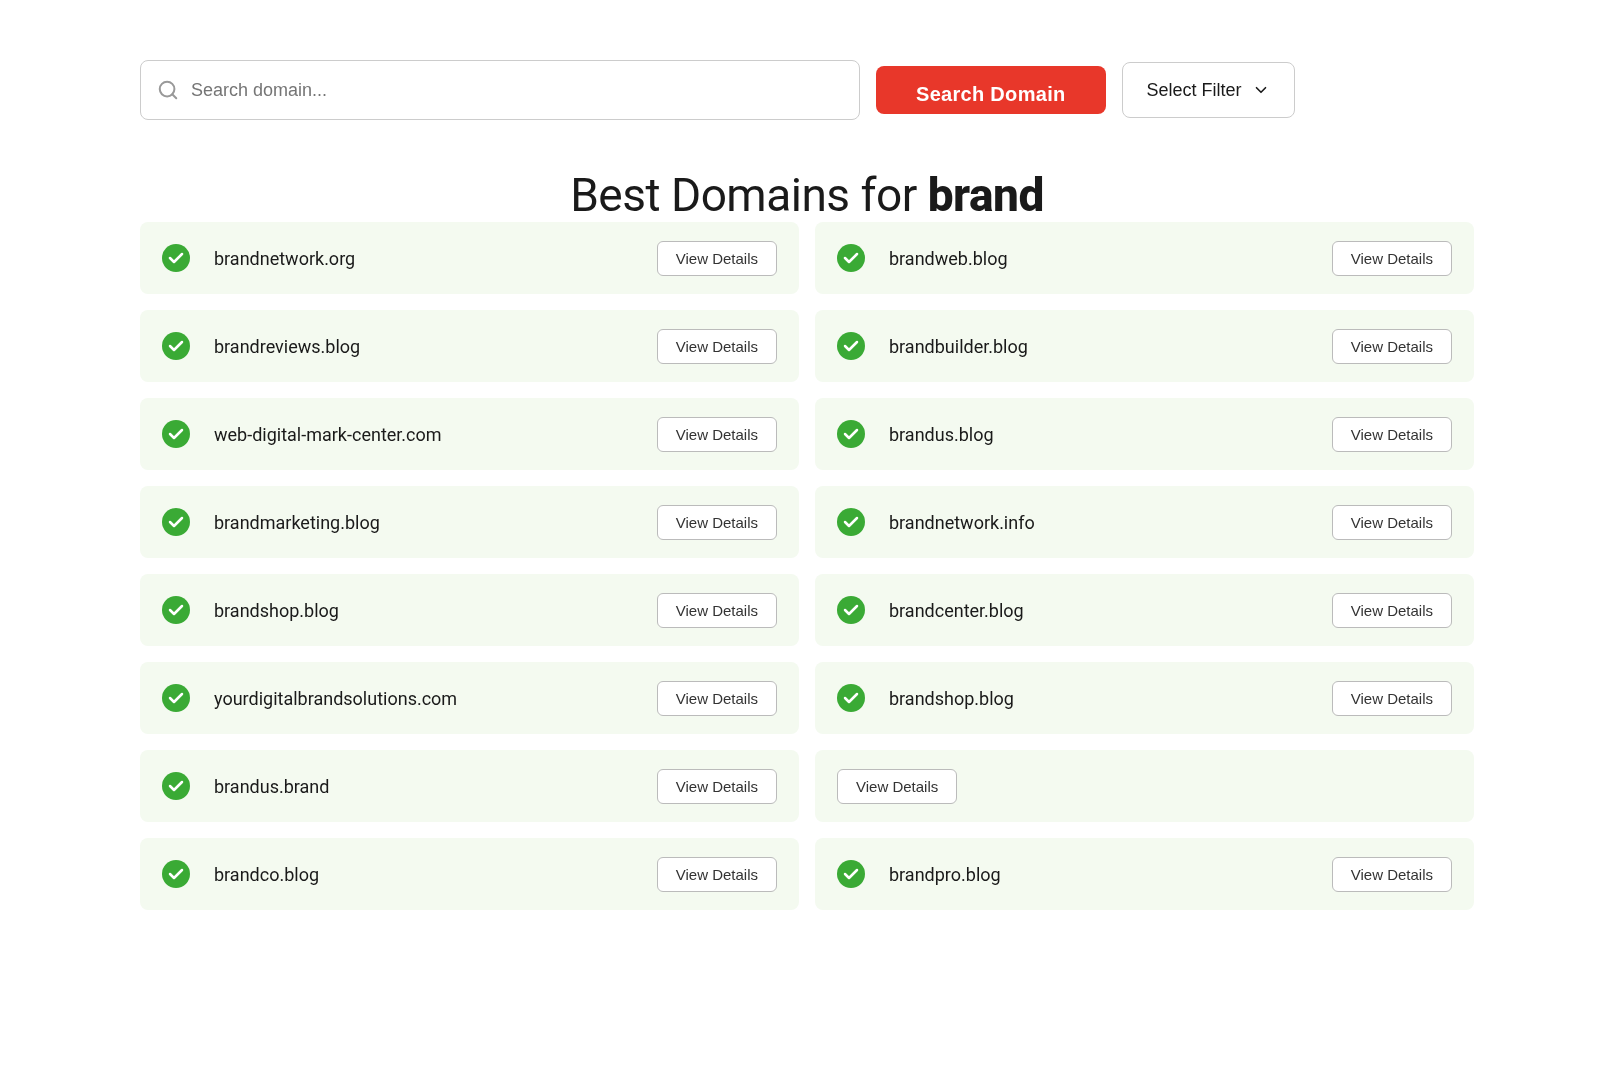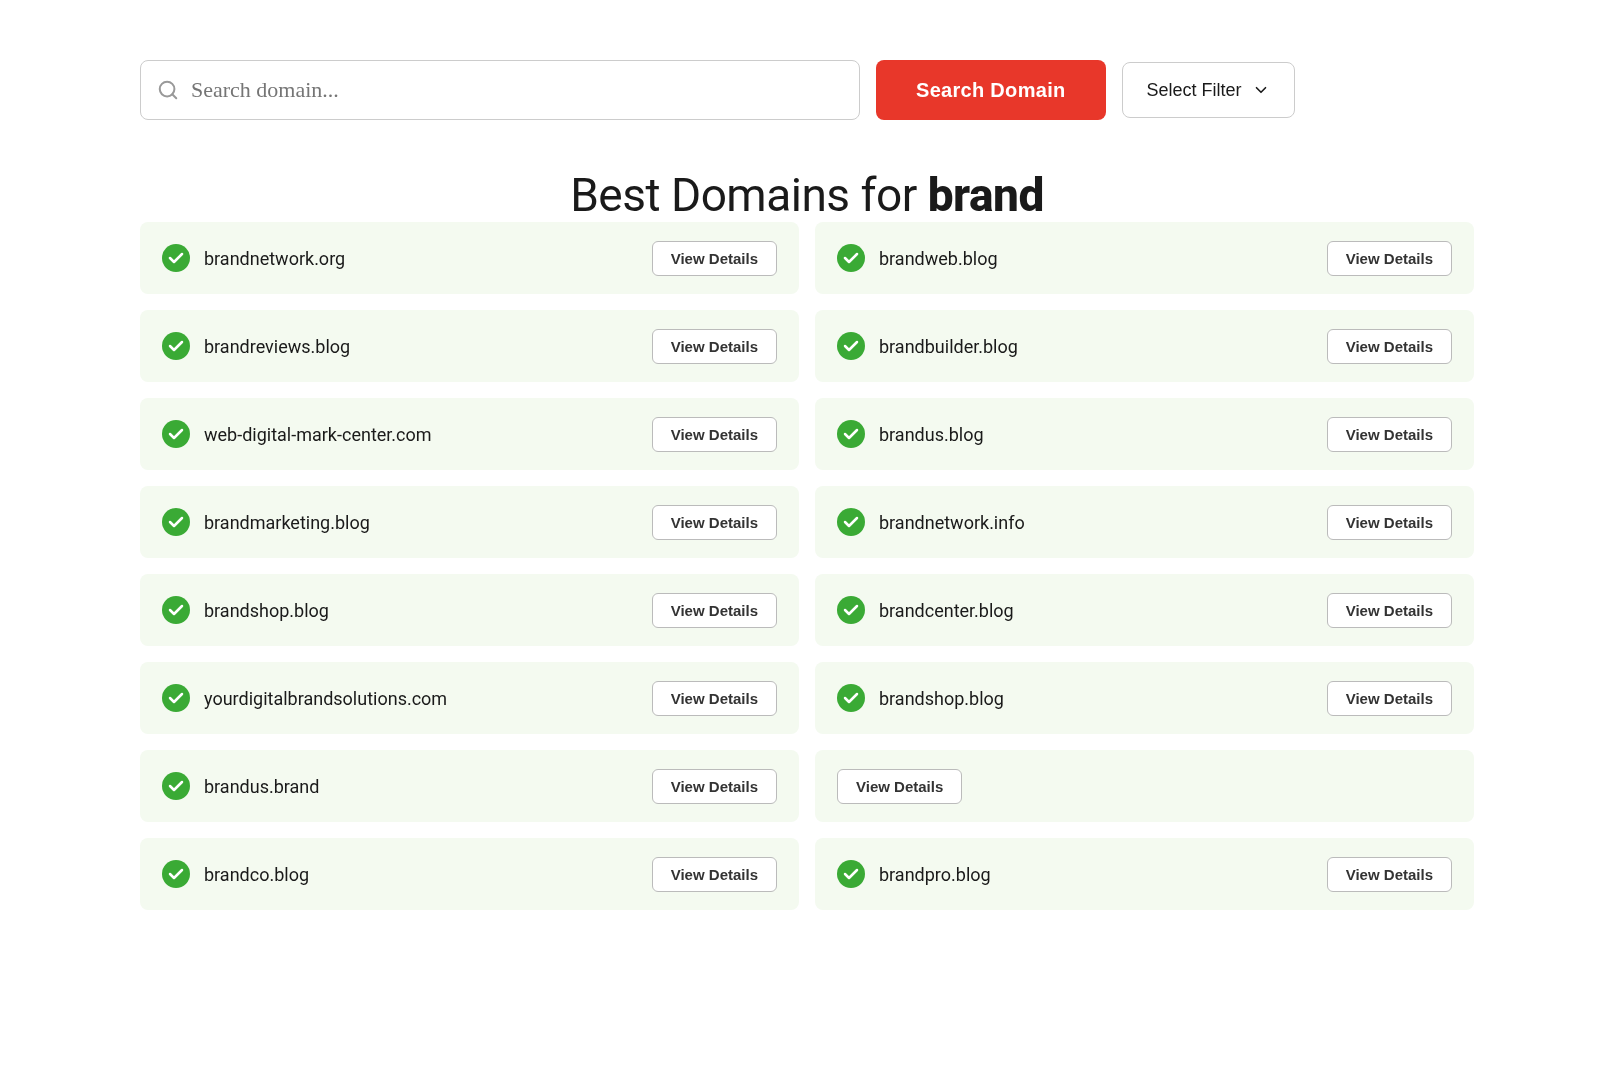--- a/index.html
+++ b/index.html
@@ -40,33 +40,32 @@
       width: 22px;
       height: 22px;
       margin-right: 12px;
       color: #999;
       flex-shrink: 0;
     }
 
     .search-input {
       border: none;
       outline: none;
-      font-size: 22px;
+      font-size: 18px;
       color: #1a1a1a;
       width: 100%;
       background: transparent;
-      font-family: Liberation Serif, serif;
     }
 
     .search-button {
       background: #e8372a;
       color: #ffffff;
       border: none;
       border-radius: 8px;
-      height: 60px;
+      height: 48px;
       padding: 17px 40px;
       font-size: 20px;
       font-weight: 600;
       cursor: pointer;
       white-space: nowrap;
       letter-spacing: 0.3px;
     }
 
     .filter-button {
       display: flex;
@@ -112,21 +111,21 @@
       justify-content: space-between;
       background: #f4faf0;
       border-radius: 8px;
       padding: 18px 22px;
       min-height: 72px;
     }
 
     .domain-left {
       display: flex;
       align-items: center;
-      gap: 14px;
+      gap: 24px;
     }
 
     .check-icon {
       width: 28px;
       height: 28px;
       flex-shrink: 0;
     }
 
     .domain-name {
       font-size: 18px;
@@ -136,21 +135,21 @@
 
     .view-details-btn {
       border: 1.5px solid #bbbbbb;
       border-radius: 6px;
       background: #fff;
       padding: 8px 18px;
       font-size: 15px;
       color: #333333;
       cursor: pointer;
       white-space: nowrap;
-      font-weight: 700;
+      font-weight: 400;
     }
   </style>
 </head>
 <body>
 
 <div class="search-bar">
   <div class="search-input-wrapper">
     <svg class="search-icon-svg" viewBox="0 0 24 24" fill="none" stroke="#999999" stroke-width="2.2" stroke-linecap="round" stroke-linejoin="round">
       <circle cx="11" cy="11" r="8"></circle>
       <line x1="21" y1="21" x2="16.65" y2="16.65"></line>

